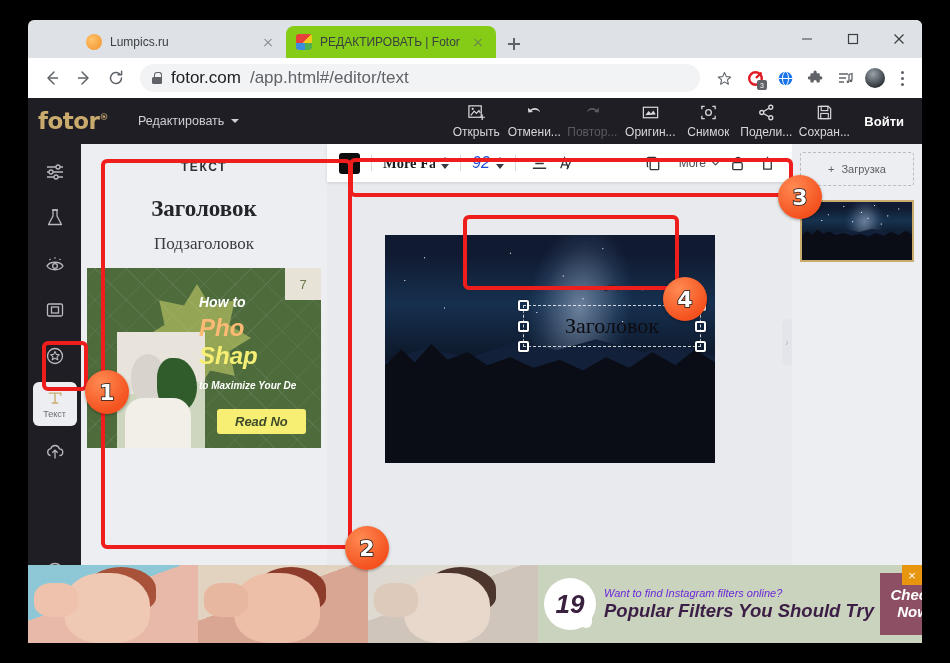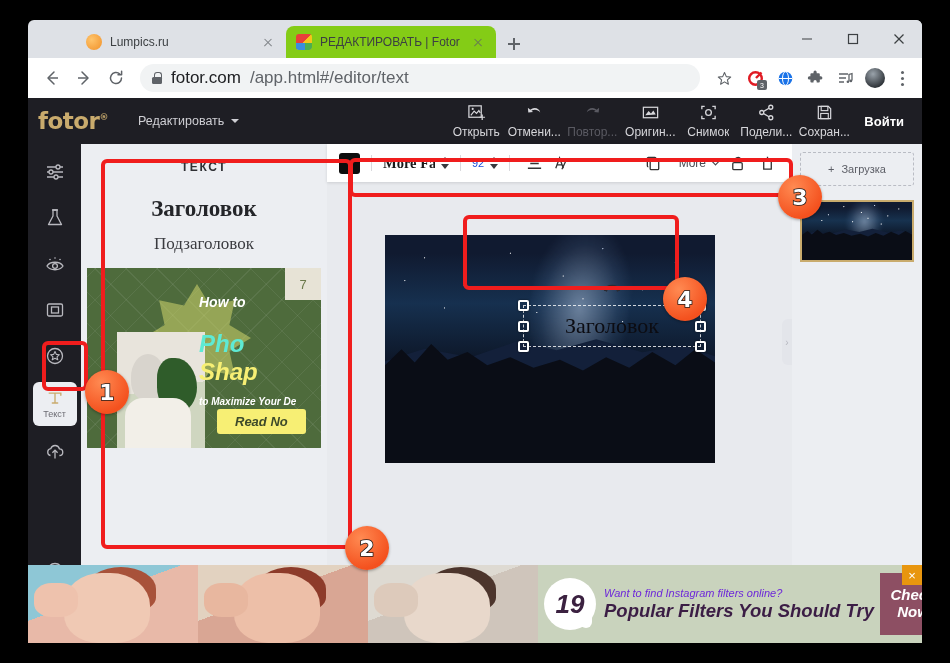--- a/index.html
+++ b/index.html
@@ -111,40 +111,40 @@
      opacity:.55;clip-path:polygon(50% 0,62% 20%,85% 15%,80% 38%,100% 50%,80% 62%,85% 85%,62% 80%,50% 100%,38% 80%,15% 85%,20% 62%,0 50%,20% 38%,15% 15%,38% 20%);}
   .tmpl-photo{position:absolute;left:30px;top:64px;width:88px;height:128px;
      background:linear-gradient(170deg,#e8e4dc 0 45%,#cfd6c0 45% 100%);}
   .tmpl-photo .hair{position:absolute;left:14px;top:22px;width:34px;height:46px;border-radius:50% 50% 40% 40%;
      background:#d8d4cd;}
   .tmpl-photo .leaf{position:absolute;left:40px;top:26px;width:40px;height:54px;background:#2f5c2a;
      border-radius:40% 60% 50% 50%;}
   .tmpl-photo .body{position:absolute;left:8px;bottom:0;width:66px;height:62px;background:#f2efe8;border-radius:18px 18px 0 0;}
   .tmpl-txt{position:absolute;left:112px;top:26px;color:#fff;font-style:italic;font-weight:bold;}
   .tt1{font-size:14px;}
-  .tt2{font-size:24px;color:#5eead4;margin-top:20px;}
+  .tt2{font-size:24px;color:#fdba74;margin-top:4px;}
   .tt3{font-size:24px;color:#f7ef74;}
   .tt4{font-size:10px;margin-top:10px;}
   .tmpl-btn{position:absolute;left:130px;bottom:14px;background:#f7ef74;color:#3d4a2a;font-style:italic;
      font-size:13px;padding:5px 18px;border-radius:3px;font-weight:bold;}
   .tmpl-corner{position:absolute;right:0;top:0;width:36px;height:32px;background:#e7e3d6;
      color:#6c7a4c;font-size:13px;display:flex;align-items:center;justify-content:center;}
   
   .canvaswrap{flex:1;background:#e8eaee;position:relative;display:flex;flex-direction:column;}
   .fmtbar{height:38px;background:#fff;display:flex;align-items:center;gap:0;padding:0 12px;
      box-shadow:0 1px 3px rgba(0,0,0,.12);}
   .swatch{width:21px;height:21px;background:#0d0d0d;border-radius:3px;}
   .vsep{width:1px;height:16px;background:#d9d9dd;margin:0 11px;}
   .fontname{font-family:"Liberation Serif",serif;font-weight:bold;font-size:14.5px;color:#1a1a1a;
      width:52px;overflow:hidden;white-space:nowrap;}
   .stepper{display:flex;flex-direction:column;gap:2px;margin-left:6px;}
   .stepper i{width:0;height:0;border-left:4px solid transparent;border-right:4px solid transparent;display:block;}
   .stepper i.up{border-bottom:5px solid #3a3a3f;}
   .stepper i.dn{border-top:5px solid #3a3a3f;}
-  .fontsize{font-size:11px;color:#1d4ed8;}
+  .fontsize{font-size:16px;color:#1d4ed8;font-style:italic;}
   .fmticon{width:26px;height:26px;display:flex;align-items:center;justify-content:center;color:#333;}
   .more{font-size:12px;color:#4a4a50;display:flex;align-items:center;gap:5px;margin-left:8px;}
   .fmt-right{margin-left:auto;display:flex;align-items:center;gap:4px;}
   .stage{flex:1;position:relative;}
   .photo{position:absolute;left:58px;top:53px;width:330px;height:228px;
      background:linear-gradient(180deg,#101a30 0 8%,#16304f 30%,#0c1424 58%,#090d18 100%);
      overflow:hidden;}
   .milky{position:absolute;left:44%;top:-4%;width:30%;height:72%;transform:rotate(8deg);
      background:radial-gradient(ellipse at center,rgba(176,196,222,.55),rgba(90,120,160,.18) 55%,transparent 75%);
      filter:blur(1px);}

